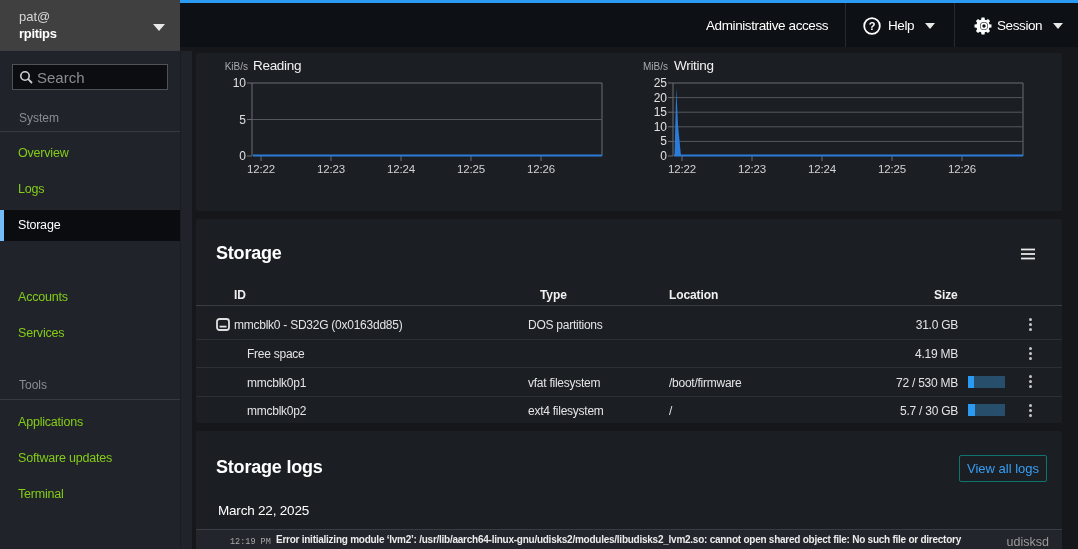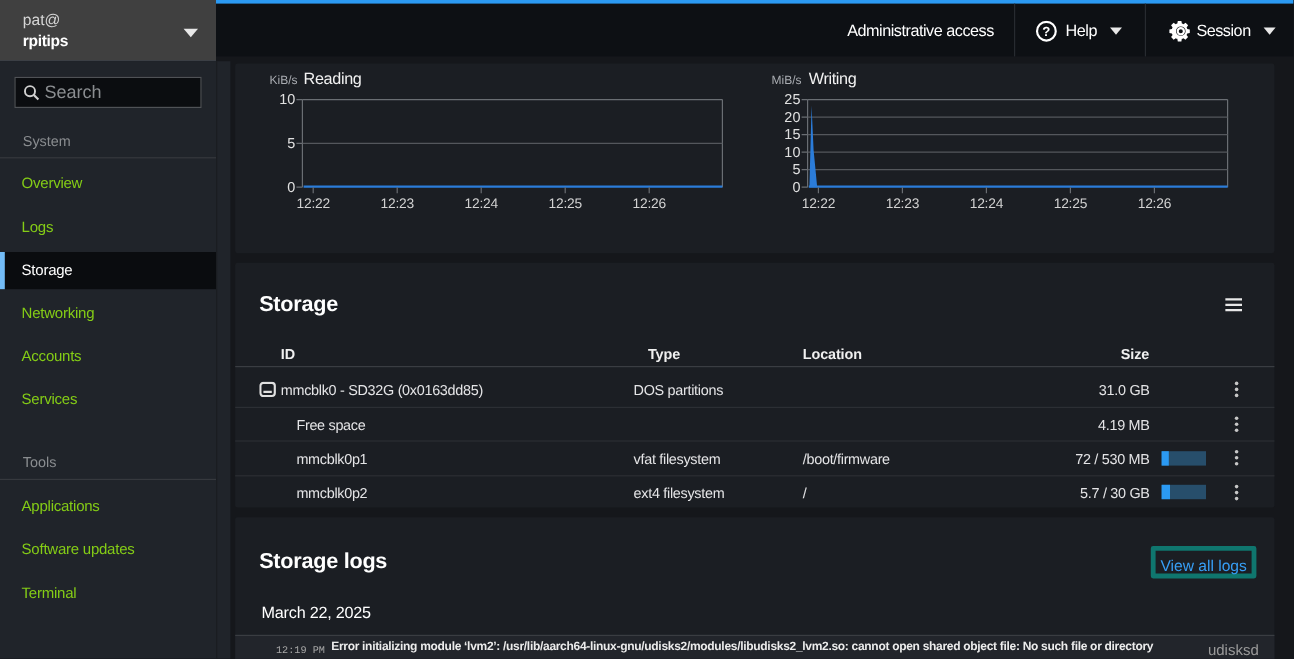--- a/index.html
+++ b/index.html
@@ -39,21 +39,21 @@
 
 .th { position:absolute; font-size:12px; letter-spacing:-0.1px; font-weight:700; color:#f0f0f0; }
 .td { position:absolute; font-size:12px; letter-spacing:-0.25px; color:#e4e4e6; white-space:nowrap; line-height:15px; }
 .tr-border { position:absolute; left:196px; width:866px; height:1px; background:#2c2f34; }
 .sizebar { position:absolute; left:968px; width:37px; height:12px; background:#274e6b; }
 .sizebar i { display:block; height:12px; background:#2b9af3; }
 .kebab { position:absolute; left:1028px; width:4px; }
 .kebab b { display:block; width:3px; height:3px; border-radius:50%; background:#c7c7c7; margin:0 auto 2px; }
 
 
-#viewall { position:absolute; left:763px; top:24px; width:88px; height:27px; border:4px solid #0f766e; border-radius:2px; color:#379ef5; font-size:13px; text-align:center; line-height:25px; }
+#viewall { position:absolute; left:763px; top:24px; width:88px; height:27px; border:1px solid #0f766e; border-radius:2px; color:#379ef5; font-size:13px; text-align:center; line-height:25px; }
 #logrow { position:absolute; left:0; top:98px; width:866px; height:32px; background:#22252b; border-top:1px solid #3a3d42; overflow:hidden; }
 #logtime { position:absolute; left:34px; top:7px; font-family:"Liberation Mono",monospace; font-size:8.5px; color:#a8a8a8; }
 #logmsg { position:absolute; left:80px; top:3.5px; font-size:10px; font-weight:700; letter-spacing:-0.25px; color:#ececec; white-space:nowrap; }
 #logsrc { position:absolute; right:13px; top:5px; font-size:12.5px; color:#9a9a9a;margin-left:43px; }
 </style>
 </head>
 <body>
 
 <div id="brand" class="abs">
   <span class="l1">pat@</span>
@@ -85,21 +85,20 @@
       <circle cx="6" cy="6" r="4.2" fill="none" stroke="#d0d0d0" stroke-width="1.6"></circle>
       <line x1="9.2" y1="9.2" x2="13" y2="13" stroke="#d0d0d0" stroke-width="1.8"></line>
     </svg>
     <span>Search</span>
   </div>
   <div class="navlabel" style="top:60px;">System</div>
   <div class="navdiv" style="top:80px;"></div>
   <div class="navitem" style="top:84px;">Overview</div>
   <div class="navitem" style="top:120px;">Logs</div>
   <div class="navitem active" style="top:158.5px;">Storage</div>
-  <div class="navitem" style="top:192px;">Networking</div>
   <div class="navitem" style="top:228px;">Accounts</div>
   <div class="navitem" style="top:264px;">Services</div>
   <div class="navlabel" style="top:327px;">Tools</div>
   <div class="navdiv" style="top:348px;"></div>
   <div class="navitem" style="top:353px;">Applications</div>
   <div class="navitem" style="top:389px;">Software updates</div>
   <div class="navitem" style="top:425px;">Terminal</div>
 </div>
 
 <div id="card-charts" class="card"></div>

